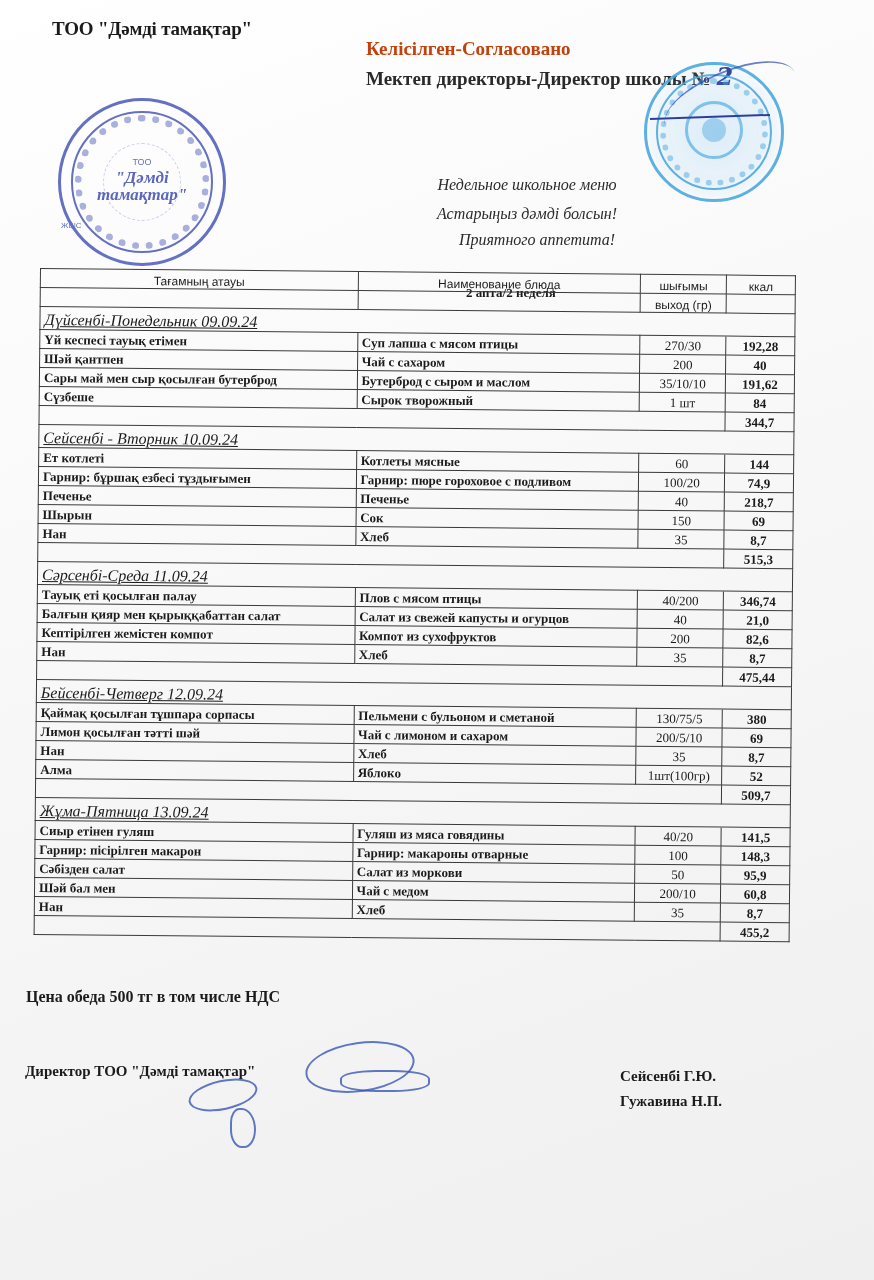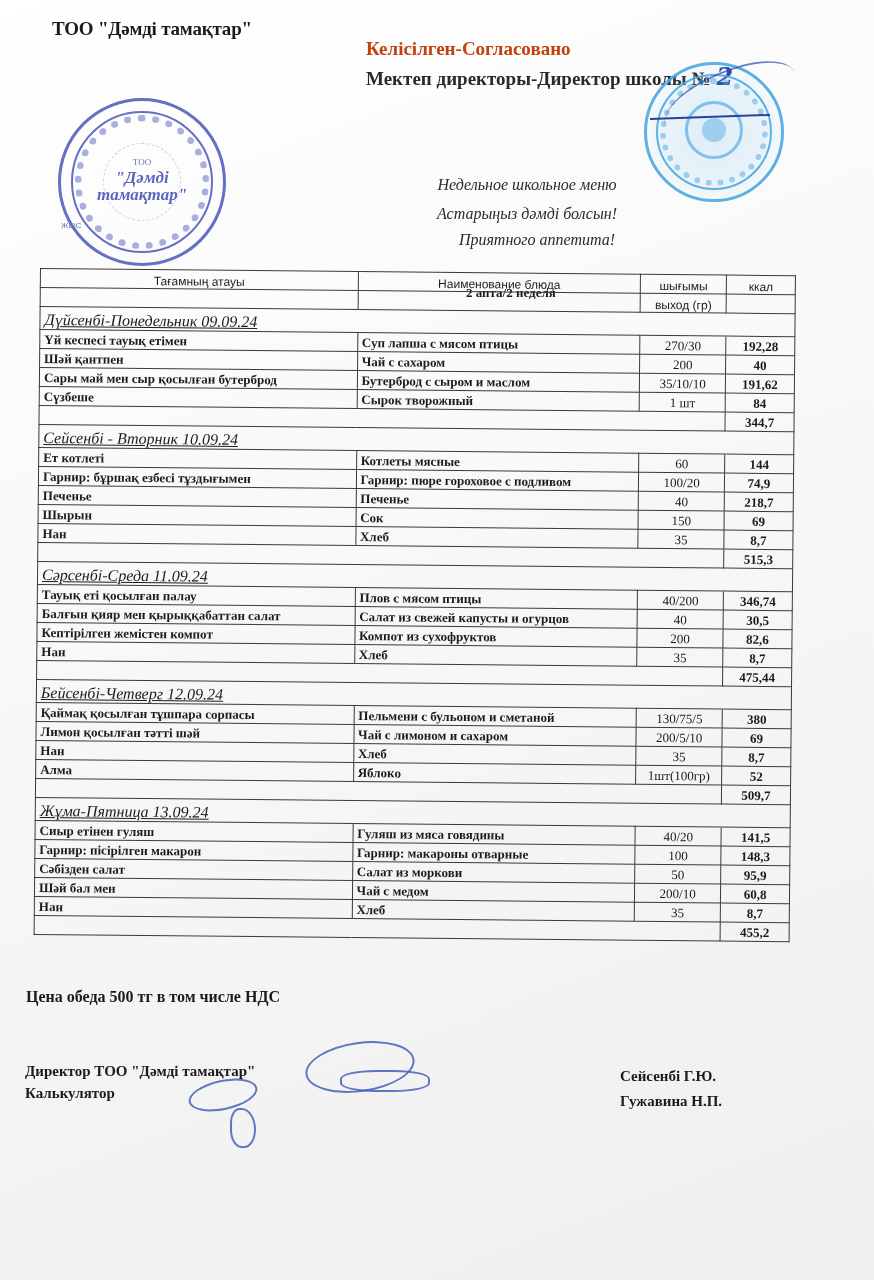--- a/index.html
+++ b/index.html
@@ -17,21 +17,21 @@
     .t2 { top: 205px; left: 90px; }
     .t3 { top: 231px; left: 100px; }
     .week { position: absolute; top: 256px; left: 466px; font-size: 13px; font-weight: bold; margin-top: 29px; }
 
     
     .stamp-left { position: absolute; left: 58px; top: 98px; width: 168px; height: 168px; border-radius: 50%;
       border: 3px solid #4a58b8; opacity: 0.85; }
     .stamp-left::before { content: ""; position: absolute; inset: 10px; border-radius: 50%; border: 2px solid #4a58b8; }
     .stamp-left::after { content: ""; position: absolute; inset: 42px; border-radius: 50%; border: 1px dashed rgba(74,88,184,0.35); }
     .stamp-left .ring { position: absolute; inset: 14px; border-radius: 50%; border: 7px dotted rgba(74,88,184,0.55); }
-    .stamp-left .too { position: absolute; top: 56px; width: 100%; text-align: center; font-family: Liberation Serif, serif; font-size: 9px; color: #4a58b8; }
+    .stamp-left .too { position: absolute; top: 56px; width: 100%; text-align: center; font-family: Liberation Sans, sans-serif; font-size: 9px; color: #4a58b8; }
     .stamp-left .brand { position: absolute; top: 68px; width: 100%; text-align: center; font-style: italic; font-weight: bold; font-size: 17px; line-height: 17px; color: #3e4cb0; }
     .stamp-left .jsh { position: absolute; top: 120px; width: 100%; font-family: "Liberation Sans", sans-serif; font-size: 8px; color: #4a58b8; }
 
     .stamp-right { position: absolute; left: 644px; top: 62px; width: 140px; height: 140px; border-radius: 50%;
       border: 3px solid #4ba8e0; background: radial-gradient(circle, rgba(120,190,240,0.25) 0%, rgba(120,190,240,0.15) 55%, rgba(120,190,240,0.05) 70%); opacity: 0.9; }
     .stamp-right::before { content: ""; position: absolute; inset: 9px; border-radius: 50%; border: 2px solid #4ba8e0; }
     .stamp-right .ring { position: absolute; inset: 13px; border-radius: 50%; border: 6px dotted rgba(75,168,224,0.55); }
     .stamp-right .emblem { position: absolute; left: 38px; top: 36px; width: 58px; height: 58px; border-radius: 50%; border: 3px solid rgba(75,168,224,0.75); }
     .stamp-right .emblem::after { content: ""; position: absolute; left: 14px; top: 14px; width: 24px; height: 24px; border-radius: 50%; background: rgba(75,168,224,0.5); }
     .sig-line { position: absolute; left: 650px; top: 116px; width: 120px; height: 2px; background: #2b3fa0; transform: rotate(-2deg); }
@@ -190,21 +190,21 @@
       <tr class="item">
         <td class="dish-kz">Тауық еті қосылған палау</td>
         <td class="dish-ru">Плов с мясом птицы</td>
         <td class="num">40/200</td>
         <td class="kcal">346,74</td>
       </tr>
       <tr class="item">
         <td class="dish-kz">Балғын қияр мен қырыққабаттан салат</td>
         <td class="dish-ru">Салат из свежей капусты и огурцов</td>
         <td class="num">40</td>
-        <td class="kcal">30,5</td>
+        <td class="kcal">21,0</td>
       </tr>
       <tr class="item">
         <td class="dish-kz"> Кептірілген жемістен компот</td>
         <td class="dish-ru">Компот из сухофруктов</td>
         <td class="num">200</td>
         <td class="kcal">82,6</td>
       </tr>
       <tr class="item">
         <td class="dish-kz">Нан</td>
         <td class="dish-ru">Хлеб</td>
@@ -285,21 +285,20 @@
         <td class="blank" colspan="3"></td>
         <td class="kcal">455,2</td>
       </tr>
     </tbody>
 </table>
 
 <div class="price">Цена обеда 500 тг в том числе НДС</div>
 
 <div class="sigs">
   <div>Директор ТОО "Дәмді тамақтар"</div>
-  <div>Калькулятор</div>
 </div>
 <div class="names">
   <div>Сейсенбі Г.Ю.</div>
   <div>Гужавина Н.П.</div>
 </div>
 
 <div class="ink" style="left:305px;top:1042px;width:110px;height:50px;transform:rotate(-8deg);"></div>
 <div class="ink" style="left:340px;top:1070px;width:90px;height:22px;border-radius:40%;"></div>
 <div class="ink" style="left:188px;top:1080px;width:70px;height:30px;transform:rotate(-12deg);"></div>
 <div class="ink" style="left:230px;top:1108px;width:26px;height:40px;border-radius:40% 60% 50% 50%;"></div>

